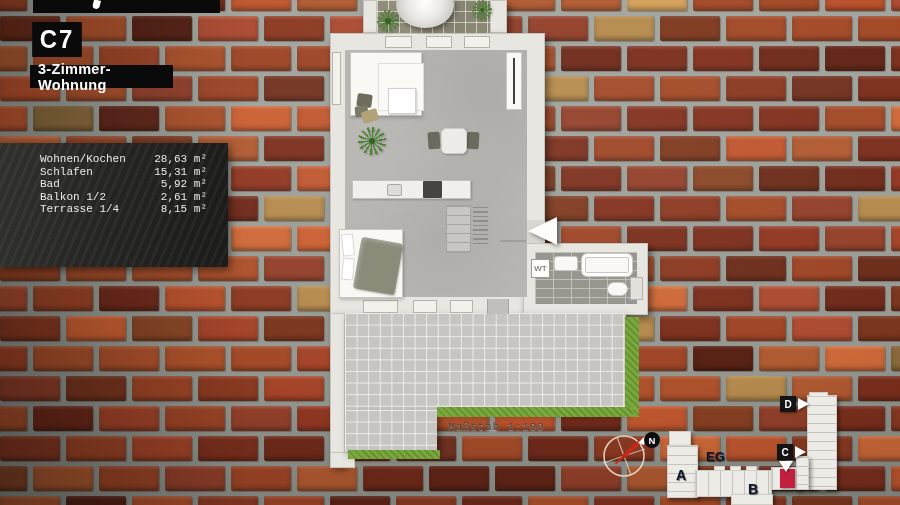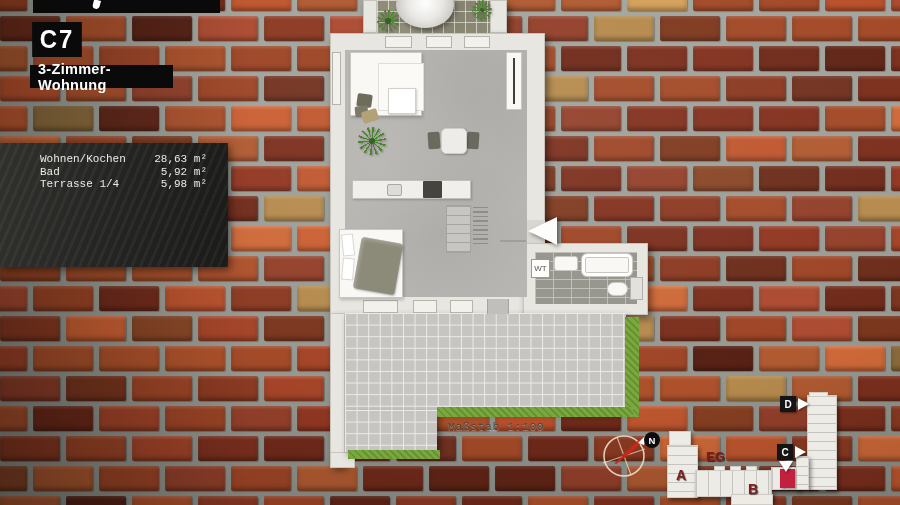--- a/index.html
+++ b/index.html
@@ -73,21 +73,21 @@
       font-family:"Liberation Mono","DejaVu Sans Mono",monospace;font-size:11.5px;letter-spacing:.5px;
       color:#44433f;text-shadow:0 1px 1px rgba(255,255,255,.45);}
   #wt-box{position:absolute;left:531px;top:259px;width:19px;height:19px;z-index:8;
       background:#fdfdfb;border:1px solid #9a9994;box-sizing:border-box;display:flex;align-items:center;
       justify-content:center;font-size:8px;color:#55544f;font-family:"Liberation Sans",sans-serif;}
   
   .bld{position:absolute;background:#edebe6;border:1px solid #cfcdc6;box-sizing:border-box;z-index:6;
       box-shadow:2px 3px 4px rgba(0,0,0,.45);}
   .hlines{background-image:repeating-linear-gradient(180deg,#c6c4be 0 1px,transparent 1px 9px);}
   .vlines{background-image:repeating-linear-gradient(90deg,#c6c4be 0 1px,transparent 1px 12px);}
-  .site-label{position:absolute;z-index:8;color:#7f1d1d;font-weight:bold;
+  .site-label{position:absolute;z-index:8;color:#0f172a;font-weight:bold;
       text-shadow:1px 1px 1px rgba(0,0,0,.6);}
   .marker-badge{position:absolute;z-index:9;width:16px;height:16px;background:#141414;color:#fff;
       font-weight:bold;font-size:10px;display:flex;align-items:center;justify-content:center;
       box-shadow:1px 1px 2px rgba(0,0,0,.5);}
   .tri-right{position:absolute;z-index:9;width:0;height:0;border-top:6px solid transparent;
       border-bottom:6px solid transparent;border-left:11px solid #fff;
       filter:drop-shadow(1px 1px 1px rgba(0,0,0,.5));}
   .tri-down{position:absolute;z-index:9;width:0;height:0;border-left:7px solid transparent;
       border-right:7px solid transparent;border-top:11px solid #fff;
       filter:drop-shadow(1px 1px 1px rgba(0,0,0,.5));}
@@ -373,26 +373,34 @@
     <span>3-Zimmer-Wohnung</span>
   </div>
 
   <div id="area-panel">
     <div id="area-rows">
       <div class="area-row">
         <span>Wohnen/Kochen</span>
         <span>28,63 m²</span>
       </div>
       <div class="area-row">
+        <span>Schlafen</span>
+        <span>15,31 m²</span>
+      </div>
+      <div class="area-row">
         <span>Bad</span>
         <span>5,92 m²</span>
       </div>
       <div class="area-row">
+        <span>Balkon 1/2</span>
+        <span>2,61 m²</span>
+      </div>
+      <div class="area-row">
         <span>Terrasse 1/4</span>
-        <span>5,98 m²</span>
+        <span>8,15 m²</span>
       </div>
     </div>
   </div>
 
   <div class="wall shadowed" style="left:363px;top:0;width:14px;height:33px;"></div>
   <div id="balcony-tiles" class="floor" style="left:377px;top:0;width:113px;height:33px;"></div>
   <div class="wall shadowed" style="left:490px;top:0;width:17px;height:33px;"></div>
   <div class="furn" style="left:396px;top:-18px;width:58px;height:46px;border-radius:50%;z-index:8;
        background:radial-gradient(circle at 50% 45%,#ffffff 0%,#e9e8e4 45%,#c9c8c3 78%,#b3b2ad 100%);
        box-shadow:2px 3px 4px rgba(0,0,0,.35);"></div>

